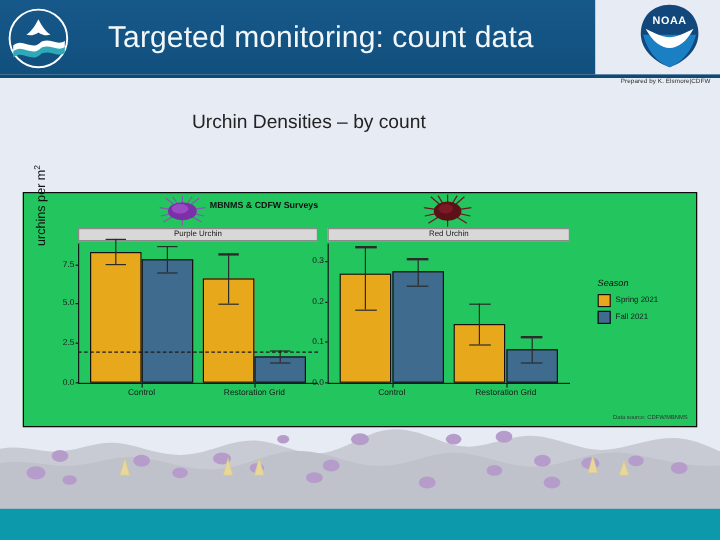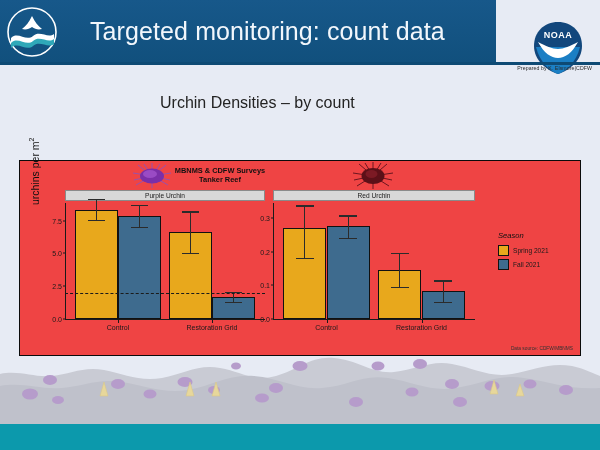--- a/index.html
+++ b/index.html
@@ -16,21 +16,21 @@
     background:#15557F;
     background:linear-gradient(180deg,#17588A 0%,#11507D 100%);
   }
   #header-underline{
     position:absolute;left:0;top:62px;width:600px;height:3px;background:#0E4A74;
   }
   #sanctuary-logo{
     position:absolute;left:6px;top:6px;width:52px;height:52px;
   }
   #noaa-logo{
-    position:absolute;left:530px;top:20px;width:56px;height:56px;
+    position:absolute;left:530px;top:2px;width:56px;height:56px;
   }
   #slide-title{
     position:absolute;left:90px;top:14px;width:420px;
     color:#F2F7FC;font-size:25px;line-height:34px;font-weight:400;
     letter-spacing:.1px;
   }
   #prepared-by{
     position:absolute;right:8px;top:65px;
     font-size:5.2px;color:#2A2A2A;letter-spacing:.1px;
     font-family:"Liberation Sans", sans-serif;
@@ -47,21 +47,21 @@
     position:absolute;left:0;top:352px;width:600px;height:74px;overflow:hidden;
   }
   #reef svg{display:block;}
   #bottom-bar{
     position:absolute;left:0;top:424px;width:600px;height:26px;background:#0C99AC;
   }
 
   
   #chart-card{
     position:absolute;left:19px;top:160px;width:562px;height:196px;
-    background:#ef4444;border:1.4px solid #0B0B0B;box-sizing:border-box;
+    background:#22c55e;border:1.4px solid #0B0B0B;box-sizing:border-box;
   }
   #chart-title{
     position:absolute;left:0;top:5px;width:400px;text-align:center;
     font-size:7.4px;font-weight:bold;color:#111;line-height:9px;
   }
   #chart-title .l2{display:block;}
 
   .urchin-ico{position:absolute;}
 
   
@@ -178,21 +178,20 @@
       <path d="M516 44 L520 32 L524 44 Z"></path>
     </g>
   </svg>
 </div>
 <div id="bottom-bar"></div>
 
 <div id="chart-card">
 
   <div id="chart-title">
     <span>MBNMS &amp; CDFW Surveys</span>
-    <span class="l2">Tanker Reef</span>
   </div>
 
   <span class="urchin-ico" style="left:112px;top:2px;">
     <svg width="40" height="26" viewBox="0 0 40 26">
       <g stroke="#8E52B8" stroke-width="0.9">
         <line x1="20" y1="13" x2="20" y2="0"></line>
           <line x1="20" y1="13" x2="6" y2="2"></line>
         <line x1="20" y1="13" x2="34" y2="2"></line>
           <line x1="20" y1="13" x2="1" y2="10"></line>
         <line x1="20" y1="13" x2="39" y2="10"></line>

